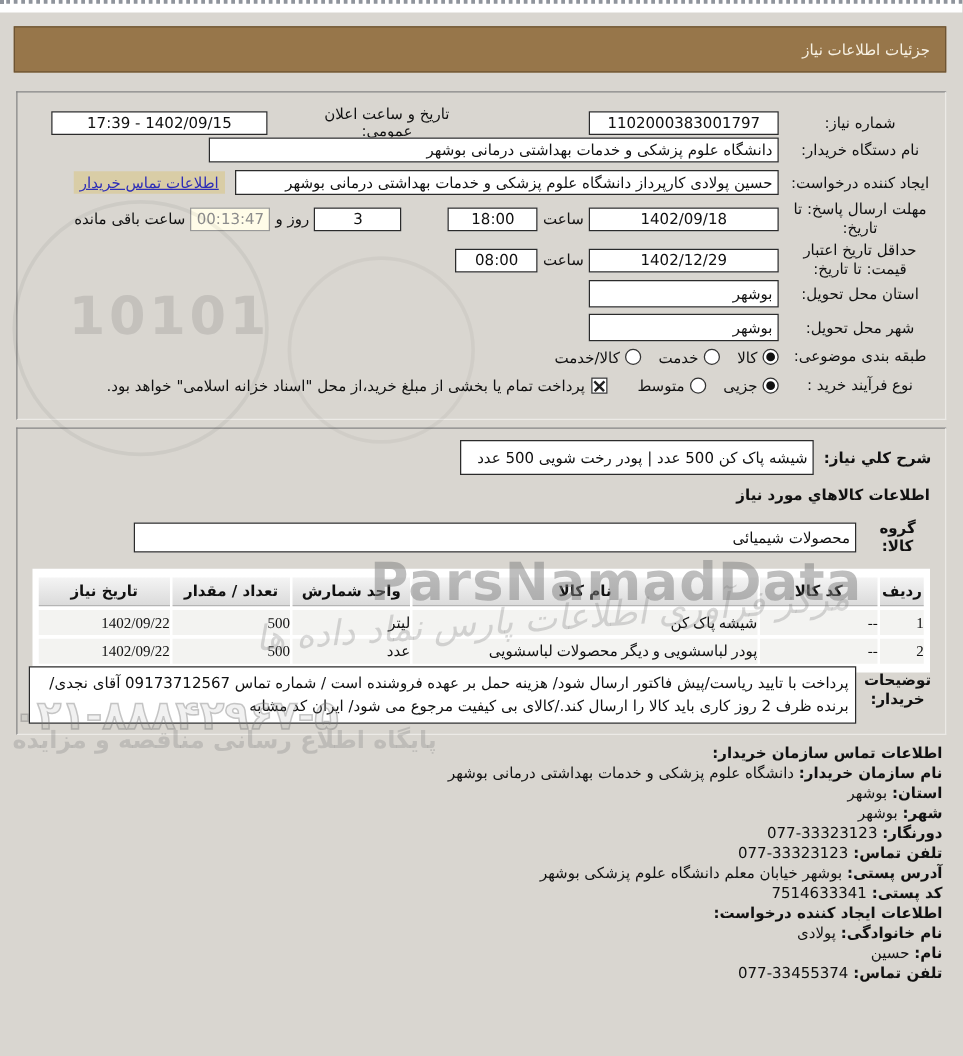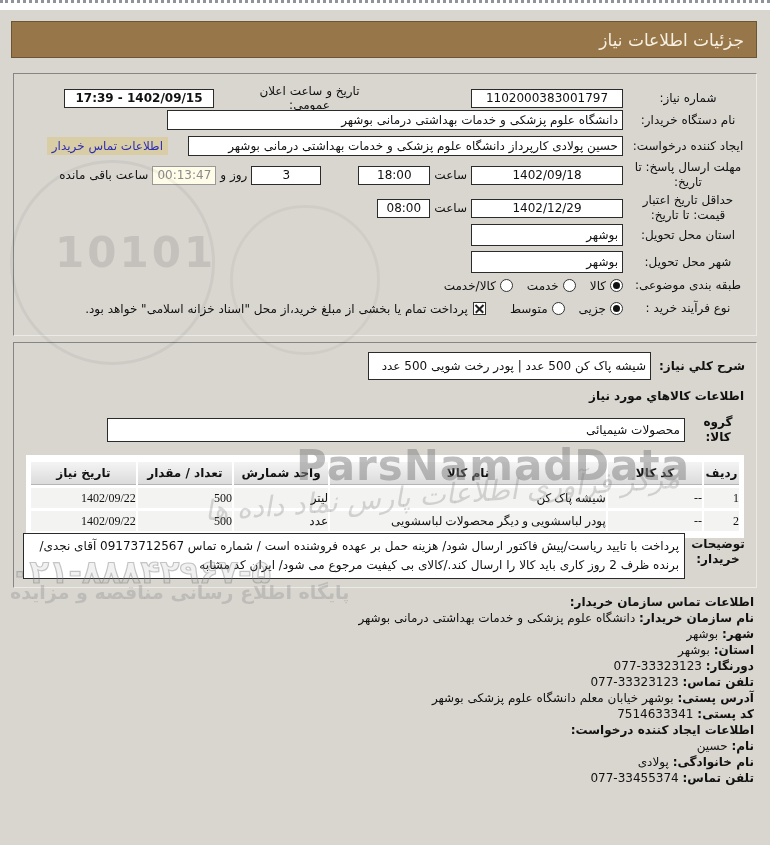--- a/index.html
+++ b/index.html
@@ -11,21 +11,21 @@
     font-size:12px;
     color:#111;
     overflow:hidden;
     direction:rtl;
   }
   .top-strip { position:absolute; top:0; left:0; right:0; height:10px; background:#fff; border-top:3px dotted #8f949c; }
   .title-bar {
     position:absolute; top:21px; left:11px; right:13px; height:37px;
     background:#97764a; border:1px solid #6d5433;
     display:flex; align-items:center; justify-content:flex-start;
-    padding-right:12px; color:#f7f1e3; font-size:17px;
+    padding-right:12px; color:#f7f1e3; font-size:12px;
   }
   .panel {
     position:absolute; left:13px; right:13px;
     background:#d9d6d0;
     border:1px solid; border-color:#858585 #eceae6 #eceae6 #858585;
   }
   #panel1 { top:73px; height:263px; }
   #panel2 { top:342px; height:246px; }
   .row { position:absolute; right:9px; left:9px; display:flex; align-items:center; }
   .lbl { width:124px; text-align:center; padding-left:6px; line-height:1.25; flex:none; }
@@ -75,50 +75,50 @@
 <div class="title-bar">
   <span>جزئیات اطلاعات نیاز</span>
 </div>
 
 <div class="panel" id="panel1">
 
   <div class="row" style="top:10px;">
     <span class="lbl">شماره نیاز:</span>
     <span class="ibx c" style="width:152px; margin-left:89px;">1102000383001797</span>
     <span class="word" style="width:145px; text-align:center; margin-left:23px;">تاریخ و ساعت اعلان عمومی:</span>
-    <span class="ibx c" style="width:150px;font-weight:bold;">1402/09/15 - 17:39</span>
+    <span class="ibx c" style="width:173px;">1402/09/15 - 17:39</span>
   </div>
 
   <div class="row" style="top:36px;">
     <span class="lbl">نام دستگاه خریدار:</span>
     <span class="ibx" style="width:456px; height:20px;">دانشگاه علوم پزشکی و خدمات بهداشتی درمانی بوشهر</span>
   </div>
 
   <div class="row" style="top:62px;">
     <span class="lbl">ایجاد کننده درخواست:</span>
     <span class="ibx" style="width:435px; height:20px;">حسین پولادی کارپرداز دانشگاه علوم پزشکی و خدمات بهداشتی درمانی بوشهر</span>
-    <span class="buyer-link" style="margin-right:20px;">اطلاعات تماس خریدار</span>
+    <span class="buyer-link" style="margin-right:8px;text-decoration:underline;">اطلاعات تماس خریدار</span>
   </div>
 
   <div class="row" style="top:86px; height:30px;">
     <span class="lbl">مهلت ارسال پاسخ: تا تاریخ:</span>
     <span class="ibx c" style="width:152px;">1402/09/18</span>
     <span class="word">ساعت</span>
     <span class="ibx c" style="width:72px;">18:00</span>
     <span class="ibx c" style="width:70px; margin-right:37px;">3</span>
     <span class="word">روز و</span>
     <span class="ibx c cd" style="width:64px;">00:13:47</span>
     <span class="word">ساعت باقی مانده</span>
   </div>
 
   <div class="row" style="top:119px; height:30px;">
     <span class="lbl">حداقل تاریخ اعتبار قیمت: تا تاریخ:</span>
     <span class="ibx c" style="width:152px;">1402/12/29</span>
     <span class="word">ساعت</span>
-    <span class="ibx c" style="width:53px;text-align:right;">08:00</span>
+    <span class="ibx c" style="width:66px;text-align:right;">08:00</span>
   </div>
 
   <div class="row" style="top:150px;">
     <span class="lbl">استان محل تحویل:</span>
     <span class="ibx" style="width:152px; height:22px;">بوشهر</span>
   </div>
 
   <div class="row" style="top:177px;">
     <span class="lbl">شهر محل تحویل:</span>
     <span class="ibx" style="width:152px; height:22px;">بوشهر</span>
@@ -202,29 +202,29 @@
 
   <div class="row" style="top:190px; align-items:flex-start;">
     <span class="lbl blbl" style="width:62px; padding-left:4px; padding-top:4px;">توضیحات خریدار:</span>
     <span class="notes-box" style="width:664px;">پرداخت با تایید ریاست/پیش فاکتور ارسال شود/ هزینه حمل بر عهده فروشنده است / شماره تماس 09173712567 آقای نجدی/ برنده ظرف 2 روز کاری باید کالا را ارسال کند./کالای بی کیفیت مرجوع می شود/ ایران کد مشابه</span>
   </div>
 </div>
 
 <div class="contact-block">
   <div class="cline"><b>اطلاعات تماس سازمان خریدار:</b></div>
   <div class="cline"><b>نام سازمان خریدار:</b> <span>دانشگاه علوم پزشکی و خدمات بهداشتی درمانی بوشهر</span></div>
+  <div class="cline"><b>استان:</b> <span>بوشهر</span></div>
   <div class="cline"><b>شهر:</b> <span>بوشهر</span></div>
-  <div class="cline"><b>استان:</b> <span>بوشهر</span></div>
   <div class="cline"><b>دورنگار:</b> <span>33323123-077</span></div>
   <div class="cline"><b>تلفن تماس:</b> <span>33323123-077</span></div>
   <div class="cline"><b>آدرس پستی:</b> <span>بوشهر خیابان معلم دانشگاه علوم پزشکی بوشهر</span></div>
   <div class="cline"><b>کد پستی:</b> <span>7514633341</span></div>
   <div class="cline"><b>اطلاعات ایجاد کننده درخواست:</b></div>
+  <div class="cline"><b>نام خانوادگی:</b> <span>پولادی</span></div>
   <div class="cline"><b>نام:</b> <span>حسین</span></div>
-  <div class="cline"><b>نام خانوادگی:</b> <span>پولادی</span></div>
   <div class="cline"><b>تلفن تماس:</b> <span>33455374-077</span></div>
 </div>
 
 <div class="wm wm-circle1"></div>
 <div class="wm wm-circle2"></div>
 <div class="wm wm-digits">10101</div>
 <div class="wm wm-latin">ParsNamadData</div>
 <div class="wm wm-script">مرکز فرآوری اطلاعات پارس نماد داده ها</div>
 <div class="wm wm-line2">پایگاه اطلاع رسانی مناقصه و مزایده</div>
 <div class="wm wm-phone">۰۲۱-۸۸۸۴۲۹۶۷-۵</div>

